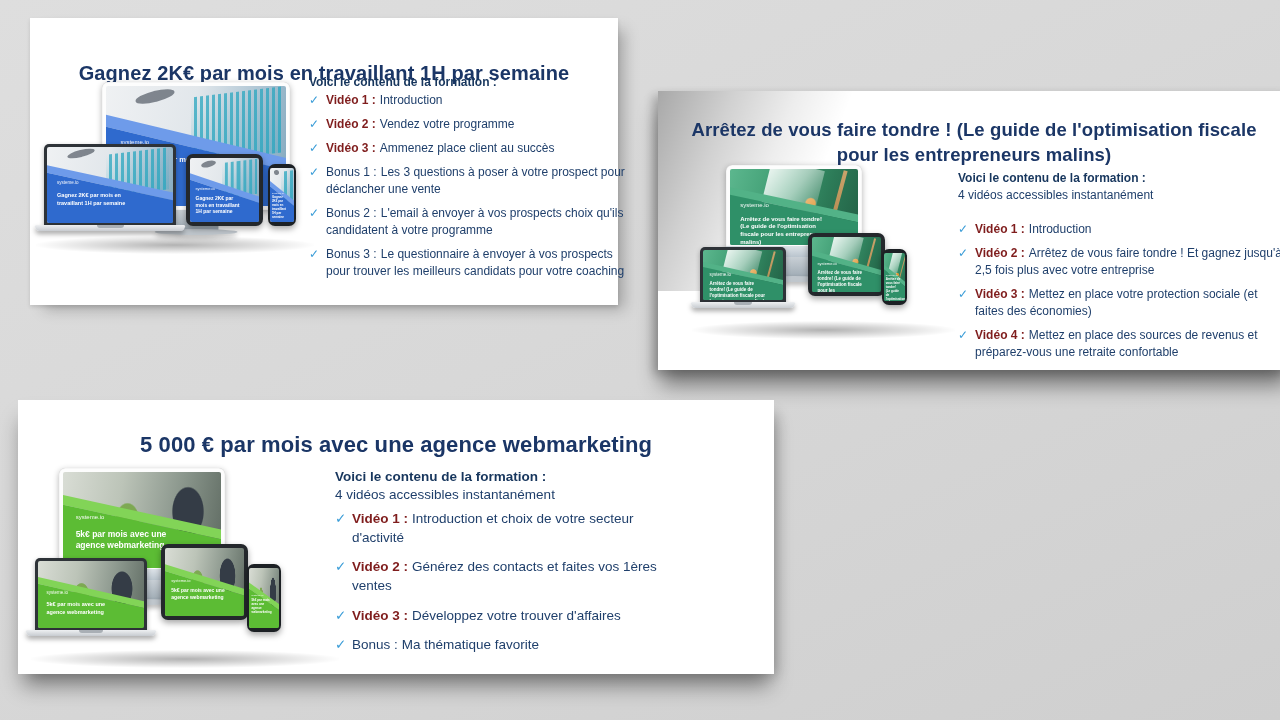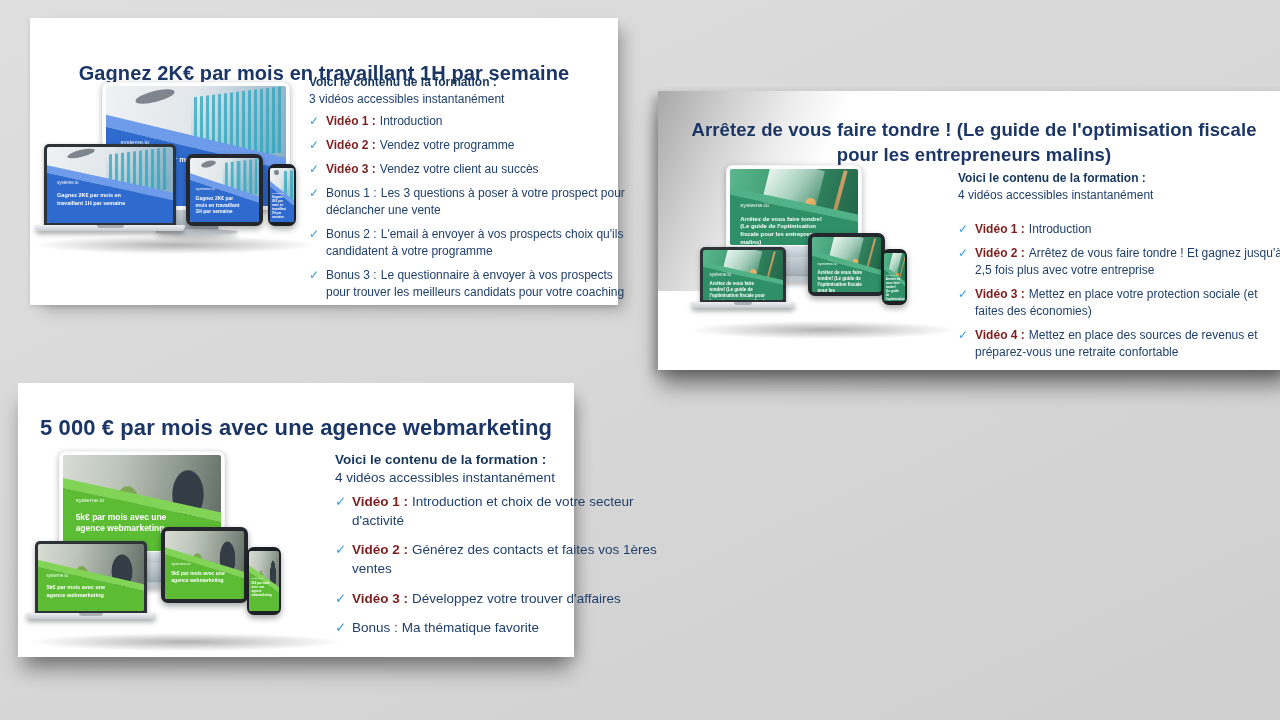--- a/index.html
+++ b/index.html
@@ -7,21 +7,21 @@
     width:1280px;height:720px;overflow:hidden;position:relative;
     background:linear-gradient(155deg,#dedede 0%,#d8d8d8 45%,#cfcfcf 100%);
     font-family:"Liberation Sans",sans-serif;
   }
   .card{position:absolute;background:#ffffff}
   .card>*{position:absolute;z-index:1}
   #card1{left:30px;top:18px;width:588px;height:287px;
          box-shadow:10px 8px 14px -4px rgba(0,0,0,.25),0 2px 4px rgba(0,0,0,.12)}
   #card2{left:658px;top:91px;width:632px;height:279px;
          box-shadow:-5px 4px 9px rgba(0,0,0,.2),0 17px 20px -2px rgba(0,0,0,.45)}
-  #card3{left:18px;top:383px;width:556px;height:274px;
+  #card3{left:18px;top:400px;width:756px;height:274px;
          box-shadow:0 16px 20px -4px rgba(0,0,0,.4),9px 7px 12px -6px rgba(0,0,0,.18)}
   .curl{left:0;top:0;width:270px;height:200px;z-index:0;pointer-events:none;
         background:linear-gradient(112deg,rgba(0,0,0,.34) 0%,rgba(0,0,0,.18) 22%,rgba(0,0,0,.07) 40%,rgba(0,0,0,0) 56%)}
   .card-title{left:0;right:0;text-align:center;font-weight:bold;color:#1b3666;letter-spacing:.1px}
   #card1 .card-title{top:31px;font-size:20px}
   #card2 .card-title{top:15px;font-size:18.5px;line-height:1.35;padding:0 12px;left:12px;right:12px}
   #card3 .card-title{top:17px;font-size:22px}
   .content{color:#1f3f6b}
   #card1 .content{left:279px;top:57px;width:322px;font-size:12px}
   #card2 .content{left:300px;top:80px;width:324px;font-size:12px}
@@ -182,32 +182,31 @@
         <div class="ctext">
           <div class="brand">systeme.io</div>
           <div class="ctitle">Gagnez 2K€ par mois en travaillant 1H par semaine</div>
         </div>
       </div>
     </div>
   </div>
 
   <div class="content">
     <div class="c-head">Voici le contenu de la formation :</div>
-    <div class="c-sub">3 vidéos accessibles instantanément</div>
     <div class="item">
       <span class="check">✓</span>
       <span class="itext"><span class="lbl b">Vidéo 1 :</span><span class="txt">Introduction</span></span>
     </div>
     <div class="item">
       <span class="check">✓</span>
       <span class="itext"><span class="lbl b">Vidéo 2 :</span><span class="txt">Vendez votre programme</span></span>
     </div>
     <div class="item">
       <span class="check">✓</span>
-      <span class="itext"><span class="lbl b">Vidéo 3 :</span><span class="txt">Vendez votre client au succès</span></span>
+      <span class="itext"><span class="lbl b">Vidéo 3 :</span><span class="txt">Ammenez place client au succès</span></span>
     </div>
     <div class="item">
       <span class="check">✓</span>
       <span class="itext"><span class="lbl">Bonus 1 :</span><span class="txt">Les 3 questions à poser à votre prospect pour déclancher une vente</span></span>
     </div>
     <div class="item">
       <span class="check">✓</span>
       <span class="itext"><span class="lbl">Bonus 2 :</span><span class="txt">L'email à envoyer à vos prospects choix qu'ils candidatent à votre programme</span></span>
     </div>
     <div class="item">

